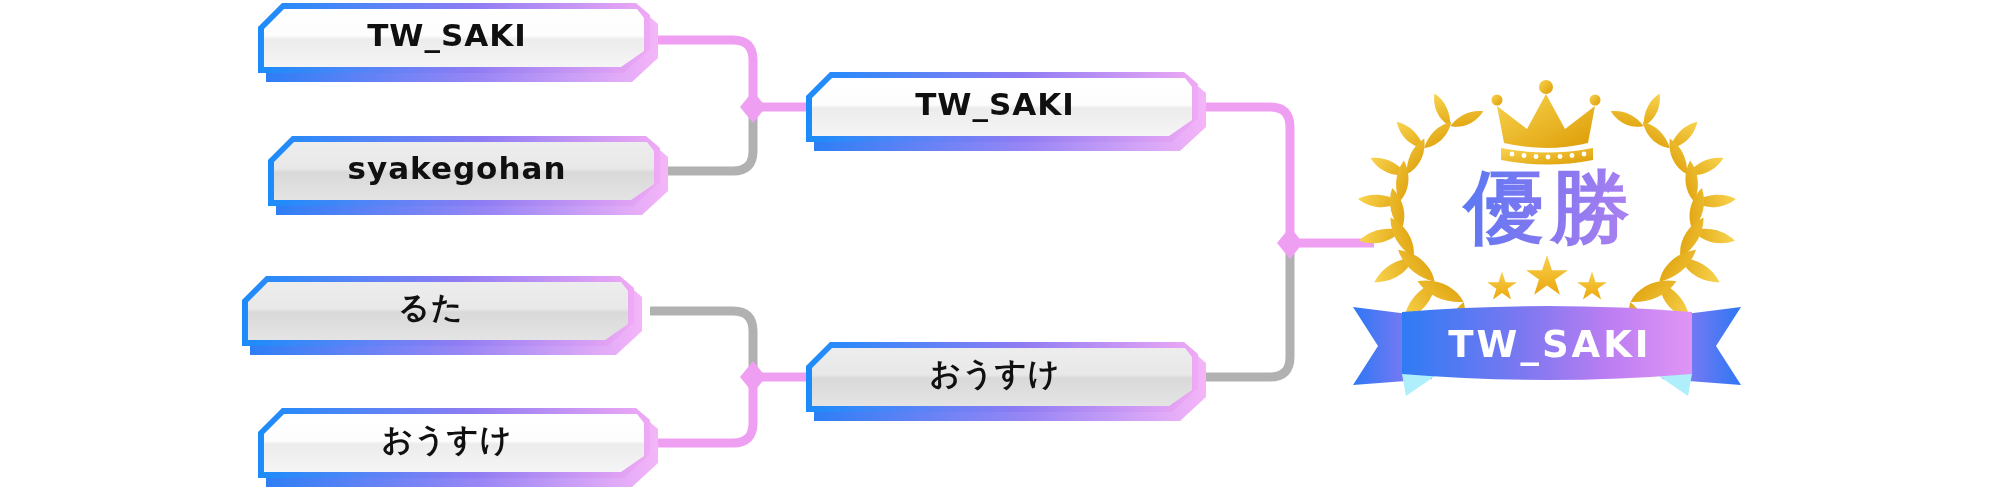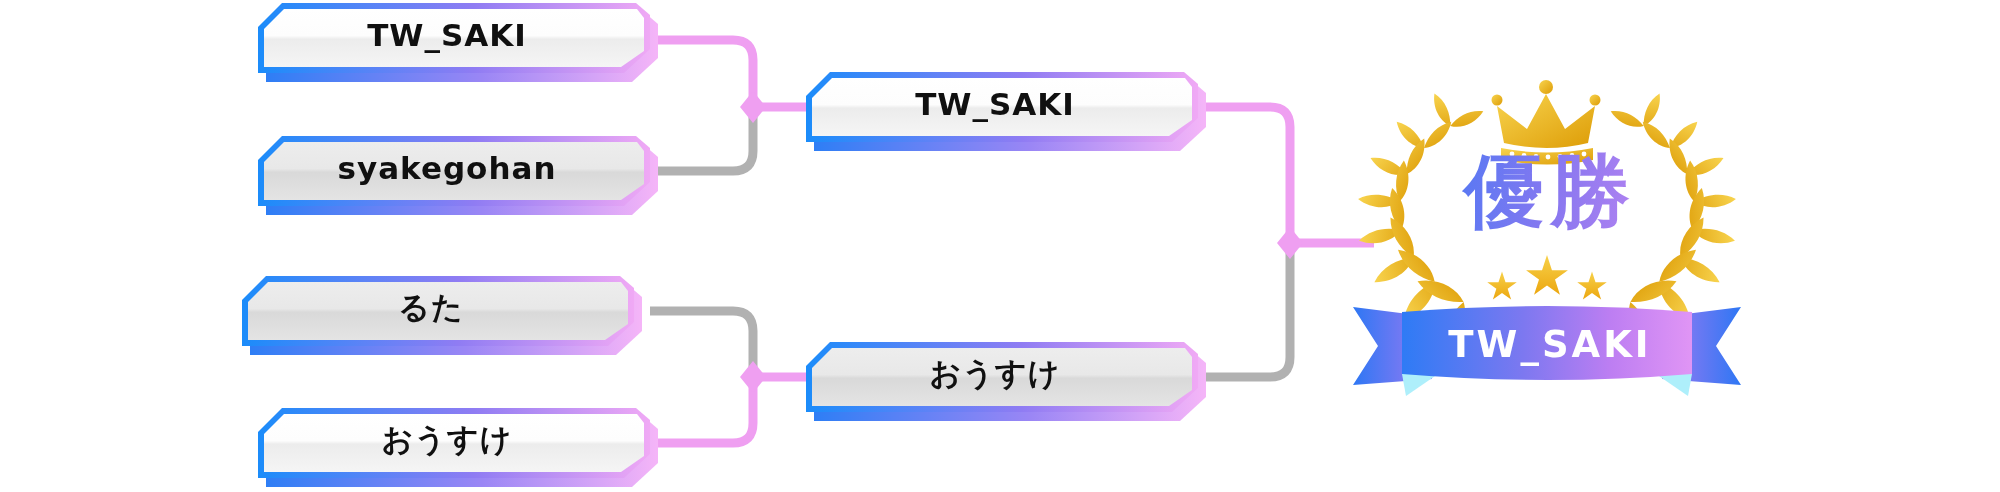--- a/index.html
+++ b/index.html
@@ -29,21 +29,21 @@
   .mbox.loser  .fill{background:linear-gradient(180deg,#ededed 0%,#e8e8e8 46%,#d9d9d9 52%,#e4e4e4 100%);}
   .pname{
     position:absolute;left:0;right:14px;top:0;bottom:6px;
     display:flex;align-items:center;justify-content:center;
     font-size:31px;font-weight:bold;color:#101010;letter-spacing:1px;white-space:nowrap;
   }
   
   .badge{position:absolute;left:1320px;top:40px;width:460px;height:430px;}
   .badge svg{position:absolute;left:0;top:0;}
   .badge-title{
-    position:absolute;left:0;right:0;top:112px;text-align:center;
+    position:absolute;left:0;right:0;top:128px;text-align:center;
     font-size:80px;font-weight:bold;letter-spacing:6px;line-height:1;
     color:#8a78f0;white-space:nowrap;
   }
   @supports ((-webkit-background-clip:text) or (background-clip:text)){
     .badge-title{
       background:linear-gradient(98deg,#3079f5 12%,#8a78f0 52%,#d98df2 88%);
       -webkit-background-clip:text;background-clip:text;color:transparent;
     }
   }
   .badge-name{
@@ -71,21 +71,21 @@
     <path d="M753 361 L766 377 L753 393 L740 377 Z" fill="#ef9ff1"></path>
     <path d="M1290 227 L1303 243 L1290 259 L1277 243 Z" fill="#ef9ff1"></path>
   </svg>
 
   <div class="mbox winner" style="left:258px;top:3px">
     <div class="layer back"></div>
     <div class="layer bord"></div>
     <div class="layer fill"></div>
     <span class="pname">TW_SAKI</span>
   </div>
-  <div class="mbox loser" style="left:258px;top:136px">
+  <div class="mbox loser" style="left:268px;top:136px">
     <div class="layer back"></div>
     <div class="layer bord"></div>
     <div class="layer fill"></div>
     <span class="pname">syakegohan</span>
   </div>
   <div class="mbox loser" style="left:242px;top:276px">
     <div class="layer back"></div>
     <div class="layer bord"></div>
     <div class="layer fill"></div>
     <span class="pname">るた</span>

